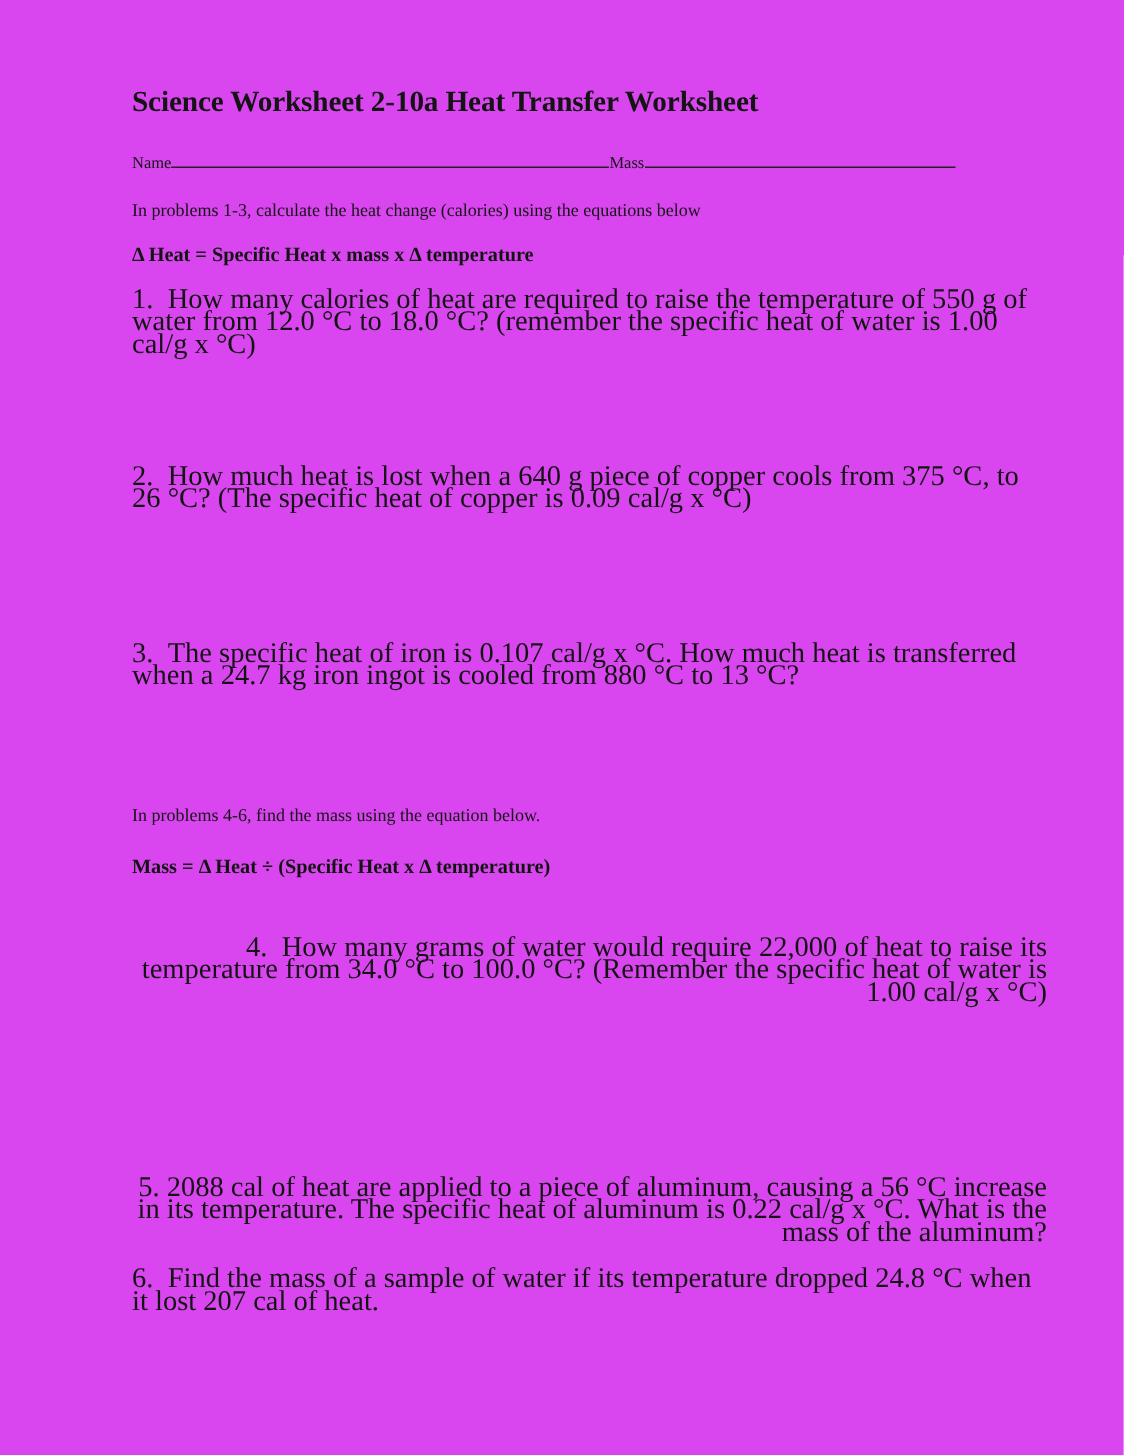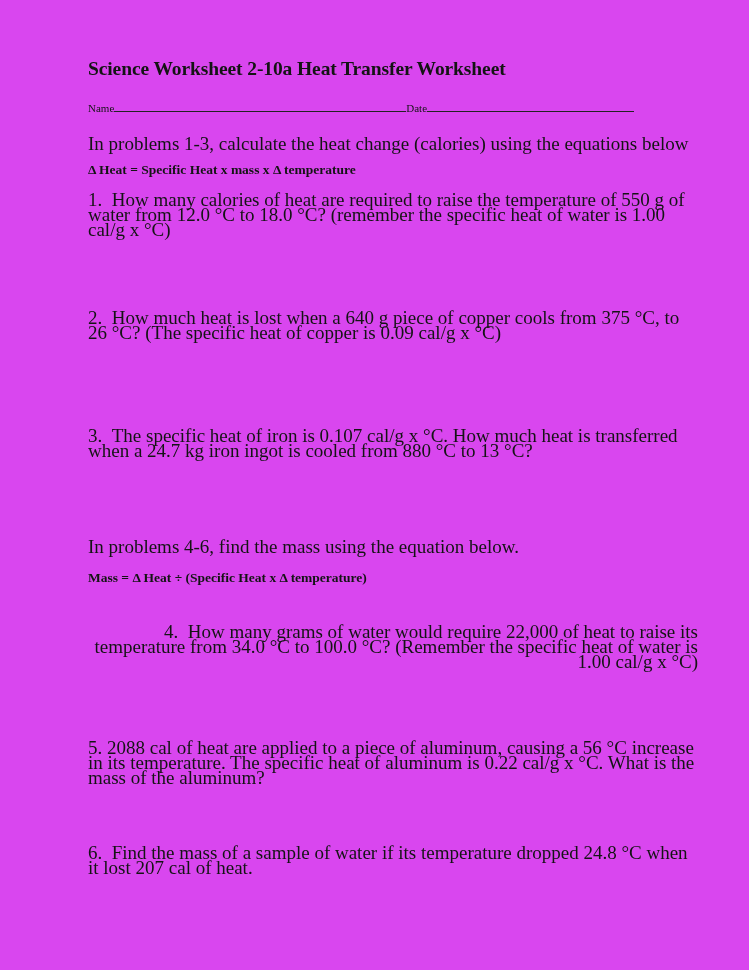--- a/index.html
+++ b/index.html
@@ -40,21 +40,21 @@
     }
     .blank {
       display: inline-block;
       border-bottom: 1px solid #222;
       height: 12px;
       margin-bottom: -2px;
     }
     .blank.name { width: 292px; }
     .blank.date { width: 207px; }
     .instr {
-      font-size: 19px;
+      font-size: 12px;
     }
     .eq {
       font-size: 13.5px;
       font-weight: bold;
       text-align: center;
     }
     .q {
       position: absolute;
       left: 88px;
       width: 610px;
@@ -65,21 +65,21 @@
 </head>
 <body>
 
 <div class="page">
 
   <div class="abs title">Science Worksheet 2-10a Heat Transfer Worksheet</div>
 
   <div class="abs name-line">
     <span>Name</span>
     <span class="blank name"></span>
-    <span>Date</span>
+    <span>Mass</span>
     <span class="blank date"></span>
   </div>
 
   <div class="abs instr" style="top:133px;">In problems 1-3, calculate the heat change (calories) using the equations below</div>
   <div class="abs eq" style="top:162px;">Δ Heat =  Specific Heat  x  mass  x  Δ temperature</div>
 
   <div class="q" style="top:192px;">
     <span>1.</span>&nbsp;&nbsp;<span>How many calories of  heat are required to raise the temperature of 550 g of water from 12.0 °C to 18.0 °C?  (remember the specific heat of water is 1.00 cal/g x °C)</span>
   </div>
 
@@ -91,21 +91,21 @@
     <span>3.</span>&nbsp;&nbsp;<span>The specific heat of iron is 0.107 cal/g x °C.  How much heat is transferred when a 24.7 kg iron ingot is cooled from 880 °C to 13 °C?</span>
   </div>
 
   <div class="abs instr" style="top:536px;">In problems 4-6, find the mass using the equation below.</div>
   <div class="abs eq" style="top:570px;">Mass = Δ Heat  ÷  (Specific Heat  x  Δ temperature)</div>
 
   <div class="q" style="top:624px;text-align:right;">
     <span>4.</span>&nbsp;&nbsp;<span>How many grams of water would require 22,000 of heat to raise its temperature from 34.0 °C to 100.0 °C?  (Remember the specific heat of water is 1.00 cal/g x °C)</span>
   </div>
 
-  <div class="q" style="top:740px;">
+  <div class="q" style="top:784px;text-align:right;">
     <span>5.</span> <span>2088 cal of heat are applied to a piece of aluminum, causing a 56 °C increase in its temperature.  The specific heat of  aluminum is 0.22 cal/g x °C.  What is the mass of the aluminum?</span>
   </div>
 
   <div class="q" style="top:845px;">
     <span>6.</span>&nbsp;&nbsp;<span>Find the mass of a sample of water if its temperature dropped 24.8 °C when it lost 207 cal of heat.</span>
   </div>
 
 </div>
 
 </body></html>

